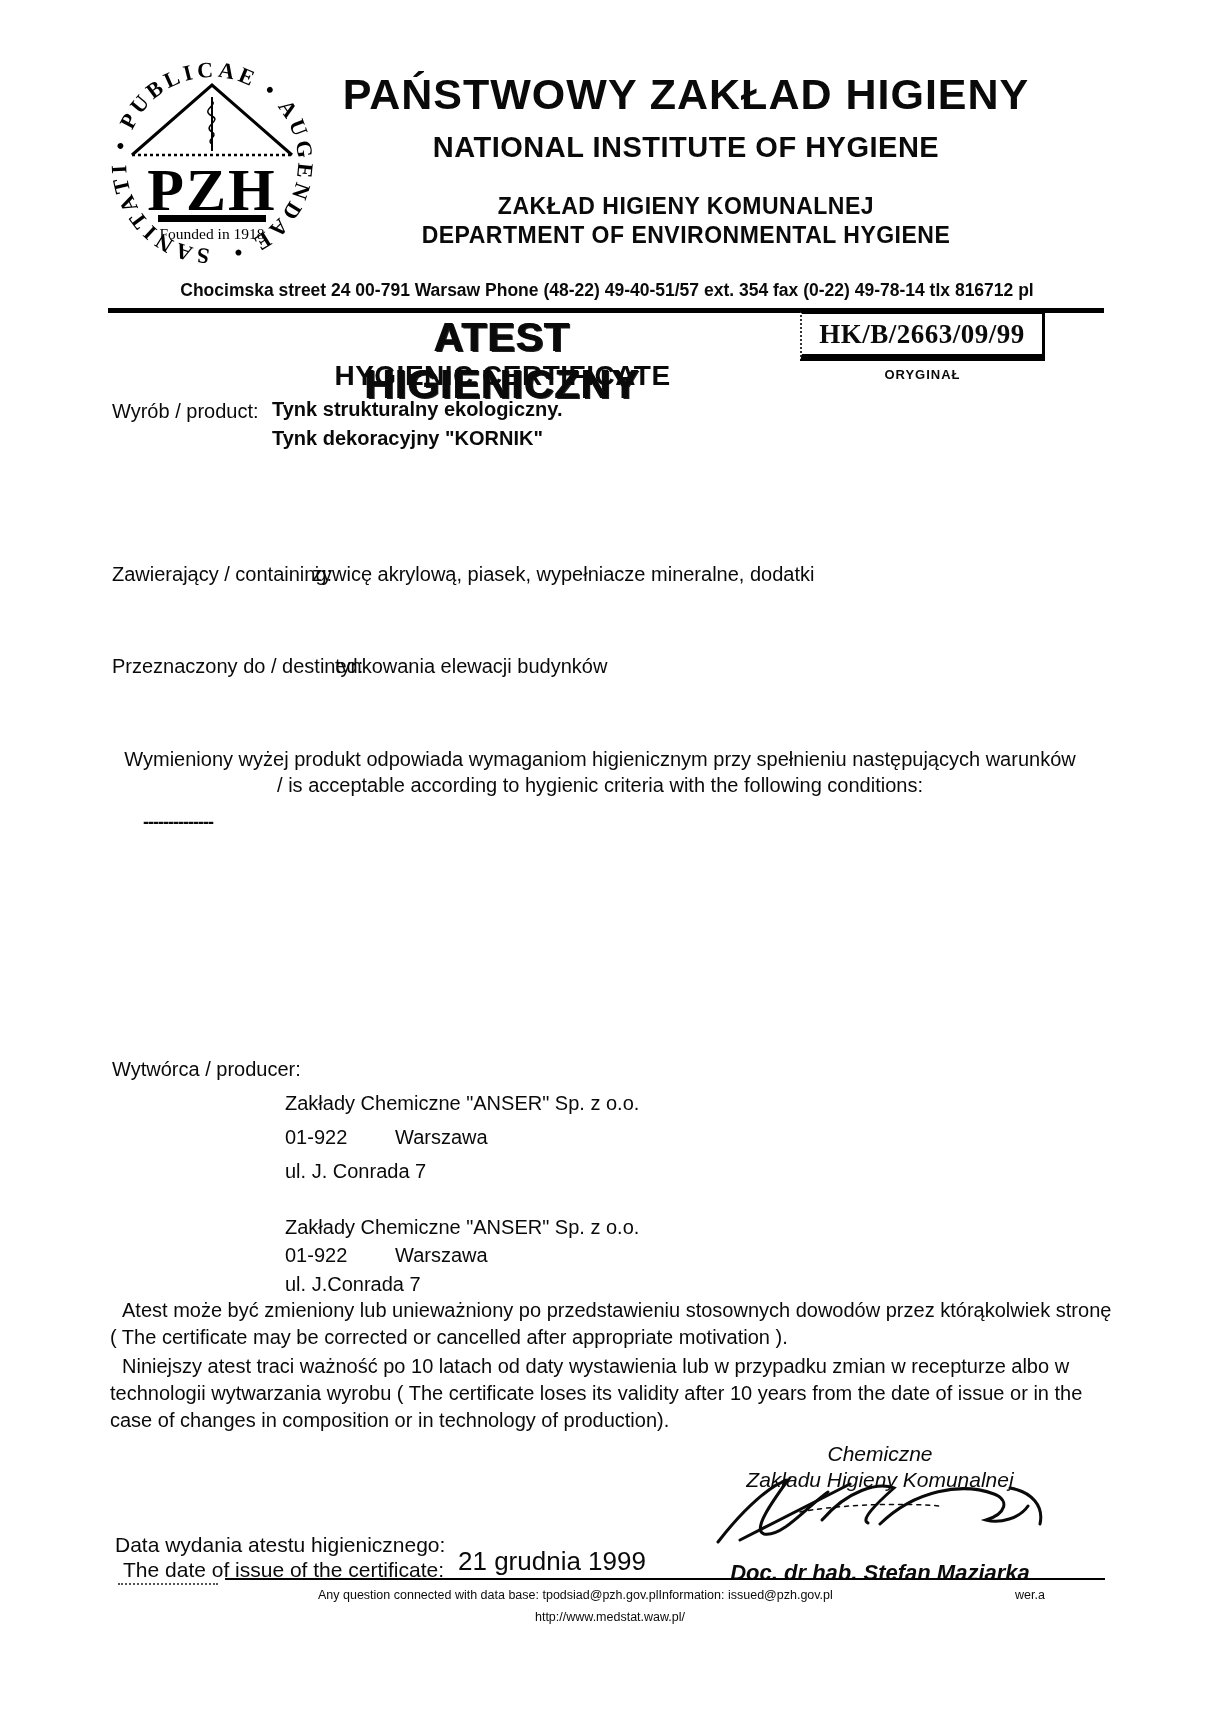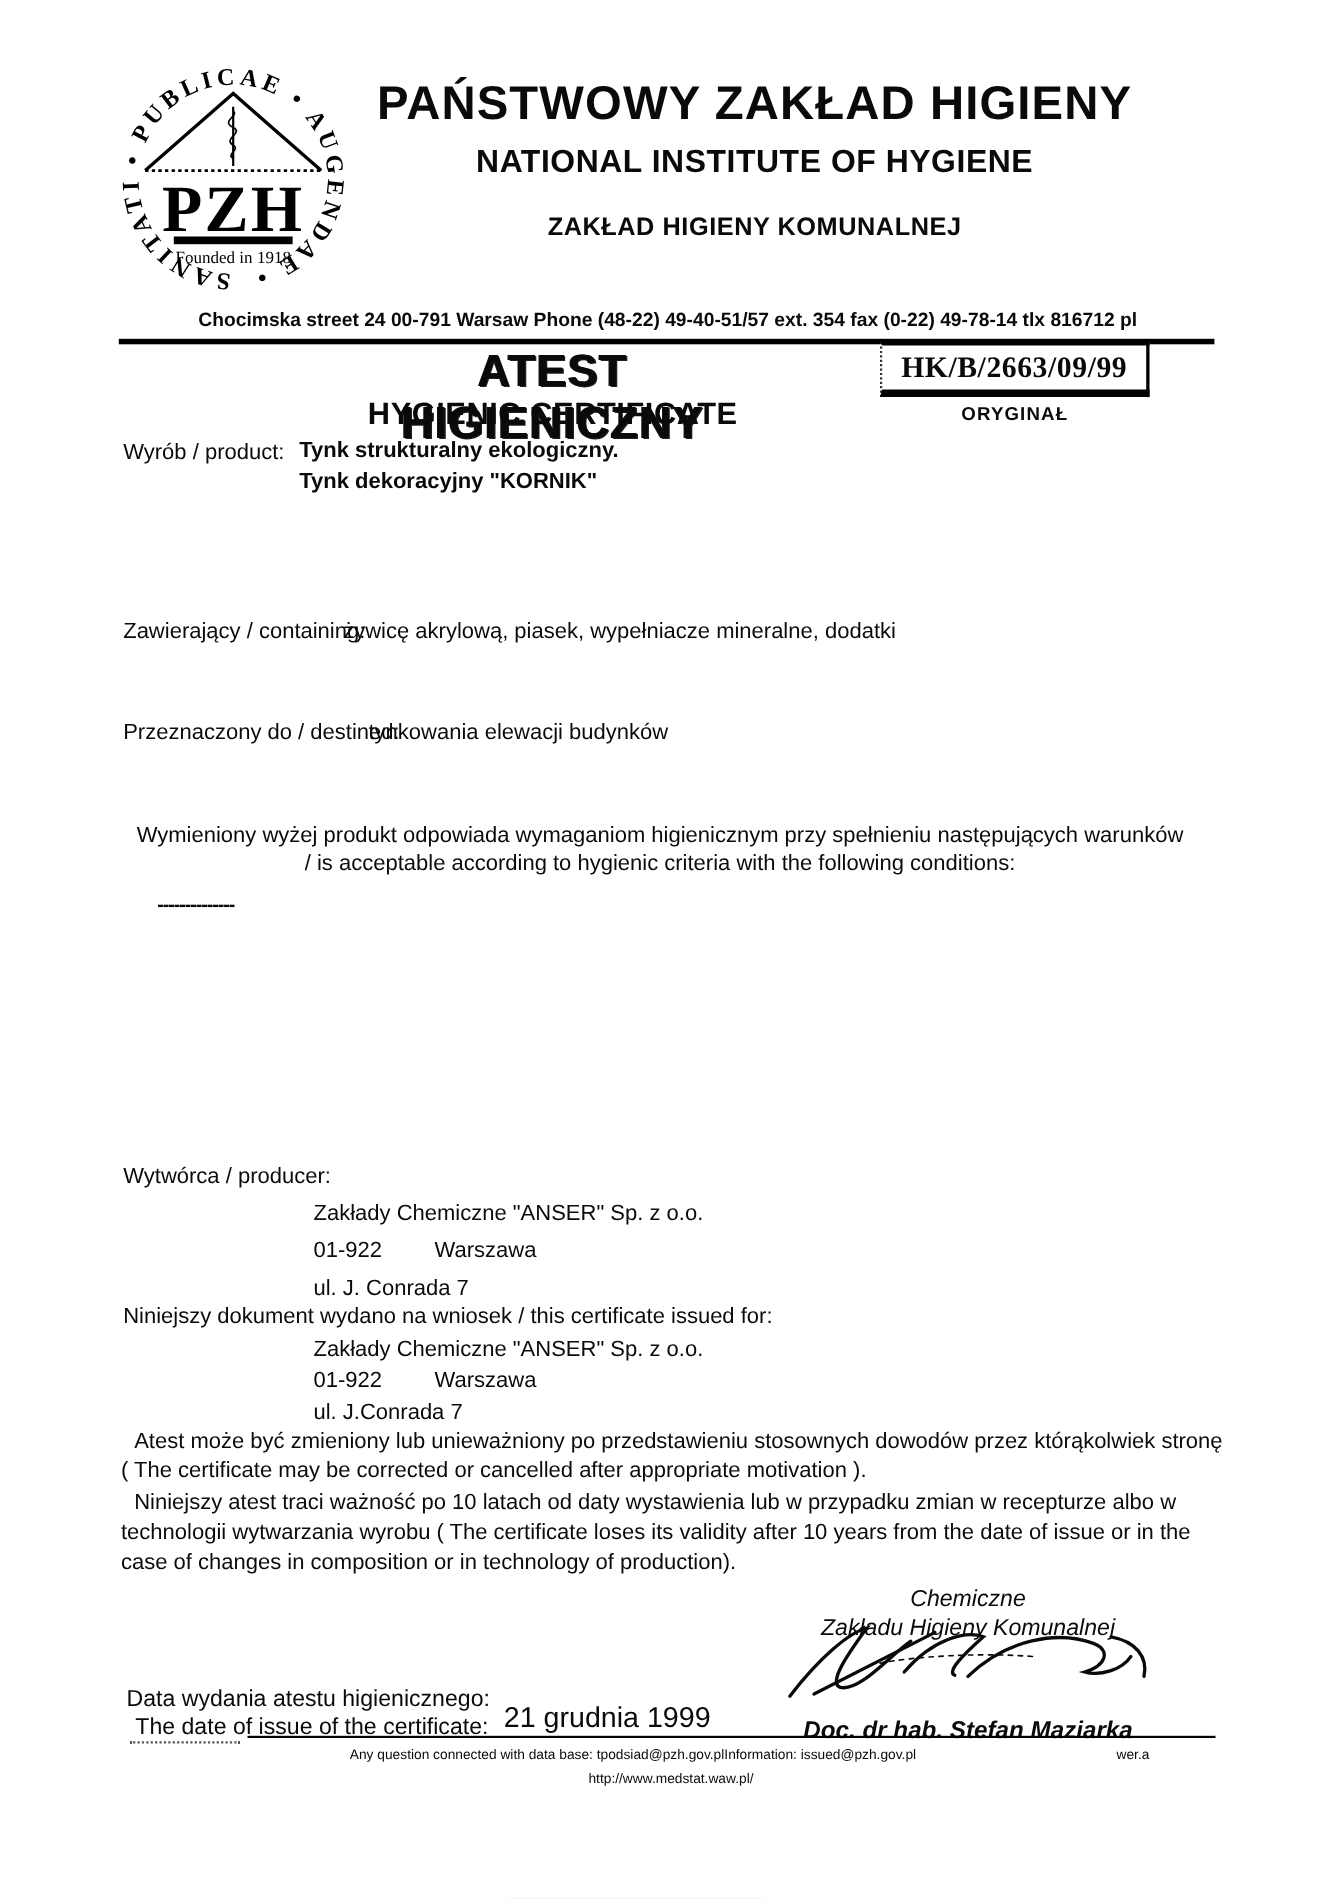--- a/index.html
+++ b/index.html
@@ -32,21 +32,21 @@
 
   .num-box{
     box-sizing:border-box;
     width:245px;height:50px;
     border:3px solid #000;border-bottom-width:7px;border-left:2px dotted #333;
     background:#fff;
     display:flex;align-items:center;justify-content:center;
     font-family:"Liberation Serif",serif;
     font-size:27px;font-weight:bold;letter-spacing:.5px;
   }
-  .orig{font-size:17px;font-weight:bold;letter-spacing:1px;}
+  .orig{font-size:13px;font-weight:bold;letter-spacing:1px;}
 
   .lbl{font-size:20px;}
   .val{font-size:20px;}
   .valb{font-size:20px;font-weight:bold;}
 
   .par{font-size:20px;line-height:1.32;}
   .legal{font-size:20px;line-height:1.34;text-indent:12px;}
 
   .dashline{font-size:18px;font-weight:bold;letter-spacing:-1px;}
 
@@ -85,20 +85,21 @@
 
       <text x="110" y="155" text-anchor="middle" font-size="60" font-weight="bold" letter-spacing="2" fill="#000">PZH</text>
       <rect x="56" y="160" width="108" height="7" fill="#000"></rect>
       <text x="110" y="184" text-anchor="middle" font-size="15.5" fill="#000">Founded in 1918</text>
     </svg>
   </div>
 
   <div class="abs ctr org-pl" style="left:330px;top:70px;width:712px;">PAŃSTWOWY ZAKŁAD HIGIENY</div>
   <div class="abs ctr org-en" style="left:330px;top:131px;width:712px;">NATIONAL INSTITUTE OF HYGIENE</div>
   <div class="abs ctr dept" style="left:330px;top:193px;width:712px;">ZAKŁAD HIGIENY KOMUNALNEJ</div>
+  <div class="abs ctr dept" style="left:330px;top:222px;width:712px;">DEPARTMENT OF ENVIRONMENTAL HYGIENE</div>
 
   <div class="abs ctr addr" style="left:55px;top:280px;width:1104px;">Chocimska street 24 00-791 Warsaw Phone (48-22) 49-40-51/57 ext. 354 fax (0-22) 49-78-14 tlx 816712 pl</div>
 
   <div class="abs thick-rule" style="left:108px;top:308px;width:996px;"></div>
 
   <div class="abs ctr stamp-title" style="left:295px;top:314px;width:415px;">ATEST HIGIENICZNY</div>
   <div class="abs ctr cert-en" style="left:295px;top:360px;width:415px;">HYGIENIC CERTIFICATE</div>
 
   <div class="abs num-box" style="left:800px;top:311px;">
     <span>HK/B/2663/09/99</span>
@@ -117,21 +118,20 @@
 
   <div class="abs ctr par" style="left:120px;top:746px;width:960px;">Wymieniony wyżej produkt odpowiada wymaganiom higienicznym przy spełnieniu następujących warunków / is acceptable according to hygienic criteria with the following conditions:</div>
   <div class="abs dashline" style="left:143px;top:812px;">--------------</div>
 
   <div class="abs lbl" style="left:112px;top:1058px;">Wytwórca / producer:</div>
   <div class="abs val" style="left:285px;top:1092px;">Zakłady Chemiczne "ANSER" Sp. z o.o.</div>
   <div class="abs val" style="left:285px;top:1126px;">01-922</div>
   <div class="abs val" style="left:395px;top:1126px;">Warszawa</div>
   <div class="abs val" style="left:285px;top:1160px;">ul. J. Conrada 7</div>
 
-  <div class="abs lbl" style="left:112px;top:1186px;">Niniejszy dokument wydano na wniosek / this certificate issued for:</div>
   <div class="abs val" style="left:285px;top:1216px;">Zakłady Chemiczne "ANSER" Sp. z o.o.</div>
   <div class="abs val" style="left:285px;top:1244px;">01-922</div>
   <div class="abs val" style="left:395px;top:1244px;">Warszawa</div>
   <div class="abs val" style="left:285px;top:1273px;">ul. J.Conrada 7</div>
 
   <div class="abs legal" style="left:110px;top:1297px;width:1010px;">Atest może być zmieniony lub unieważniony po przedstawieniu stosownych dowodów przez którąkolwiek stronę ( The certificate may be corrected or cancelled after appropriate motivation ).</div>
   <div class="abs legal" style="left:110px;top:1353px;width:1010px;">Niniejszy atest traci ważność po 10 latach od daty wystawienia lub w przypadku zmian w recepturze albo w technologii wytwarzania wyrobu ( The certificate loses its validity after 10 years from the date of issue or in the case of changes in composition or in technology of production).</div>
 
   <div class="abs ctr sig-role" style="left:700px;top:1441px;width:360px;">Chemiczne</div>
   <div class="abs ctr sig-role" style="left:700px;top:1467px;width:360px;">Zakładu Higieny Komunalnej</div>

